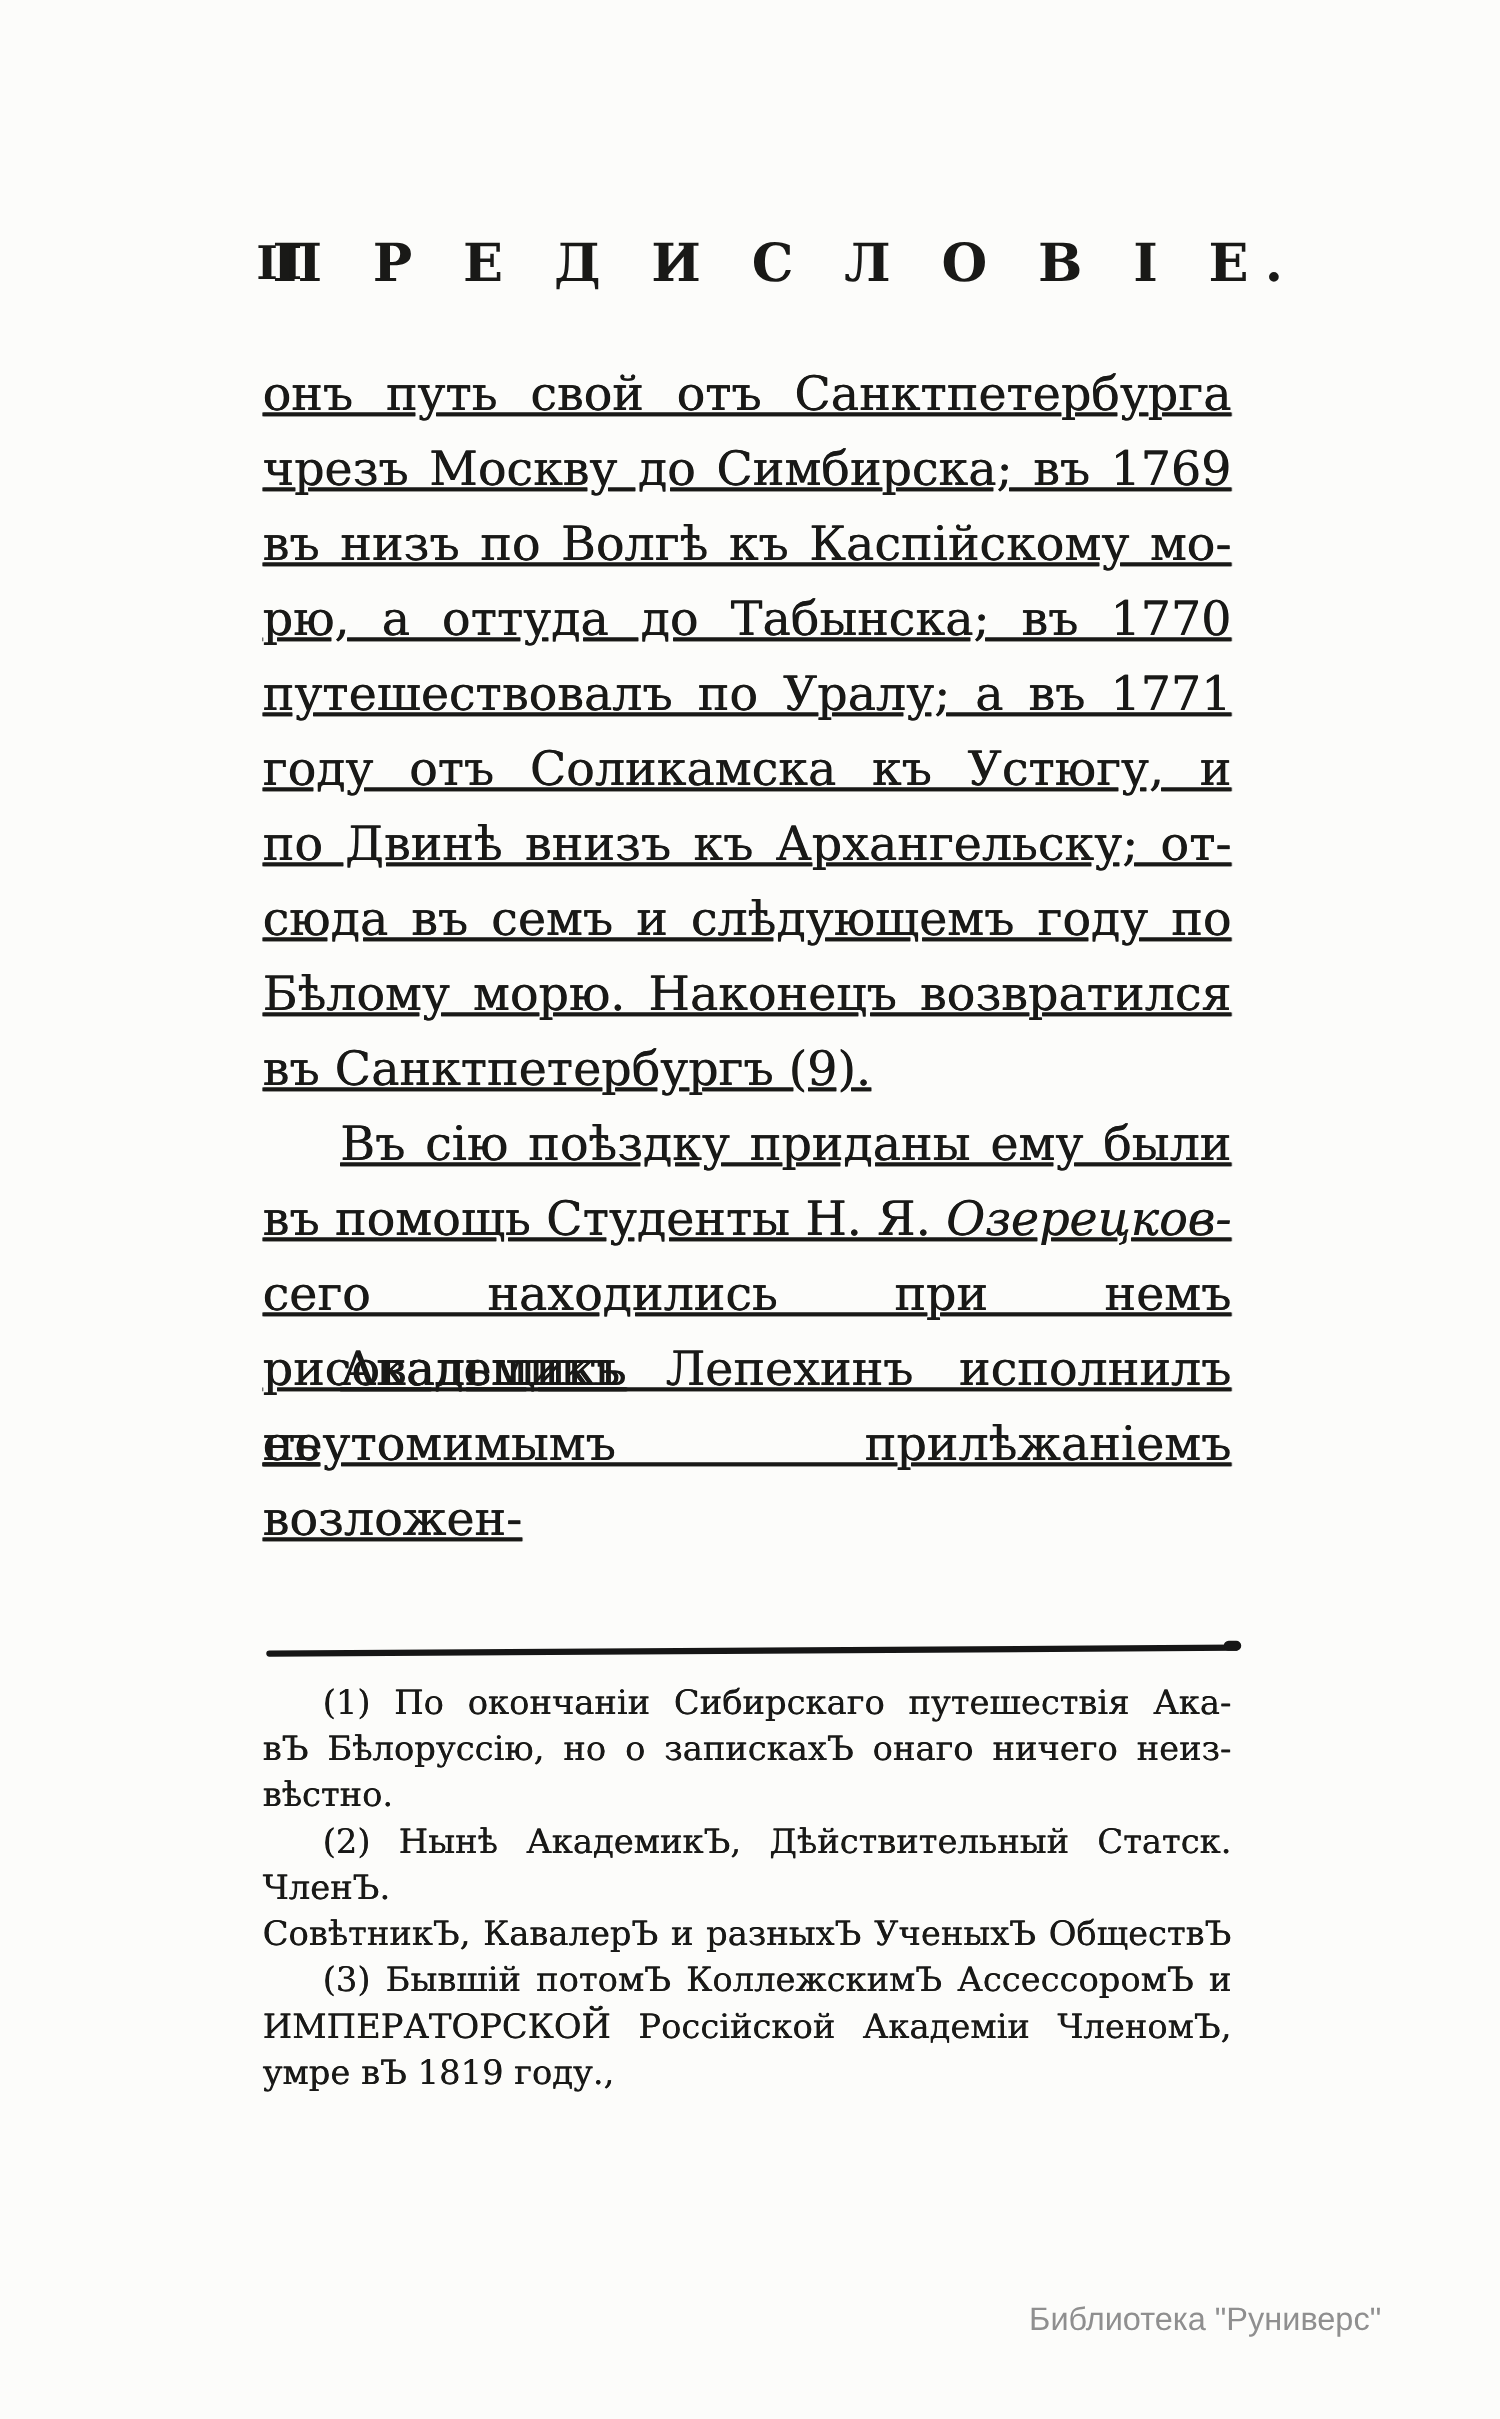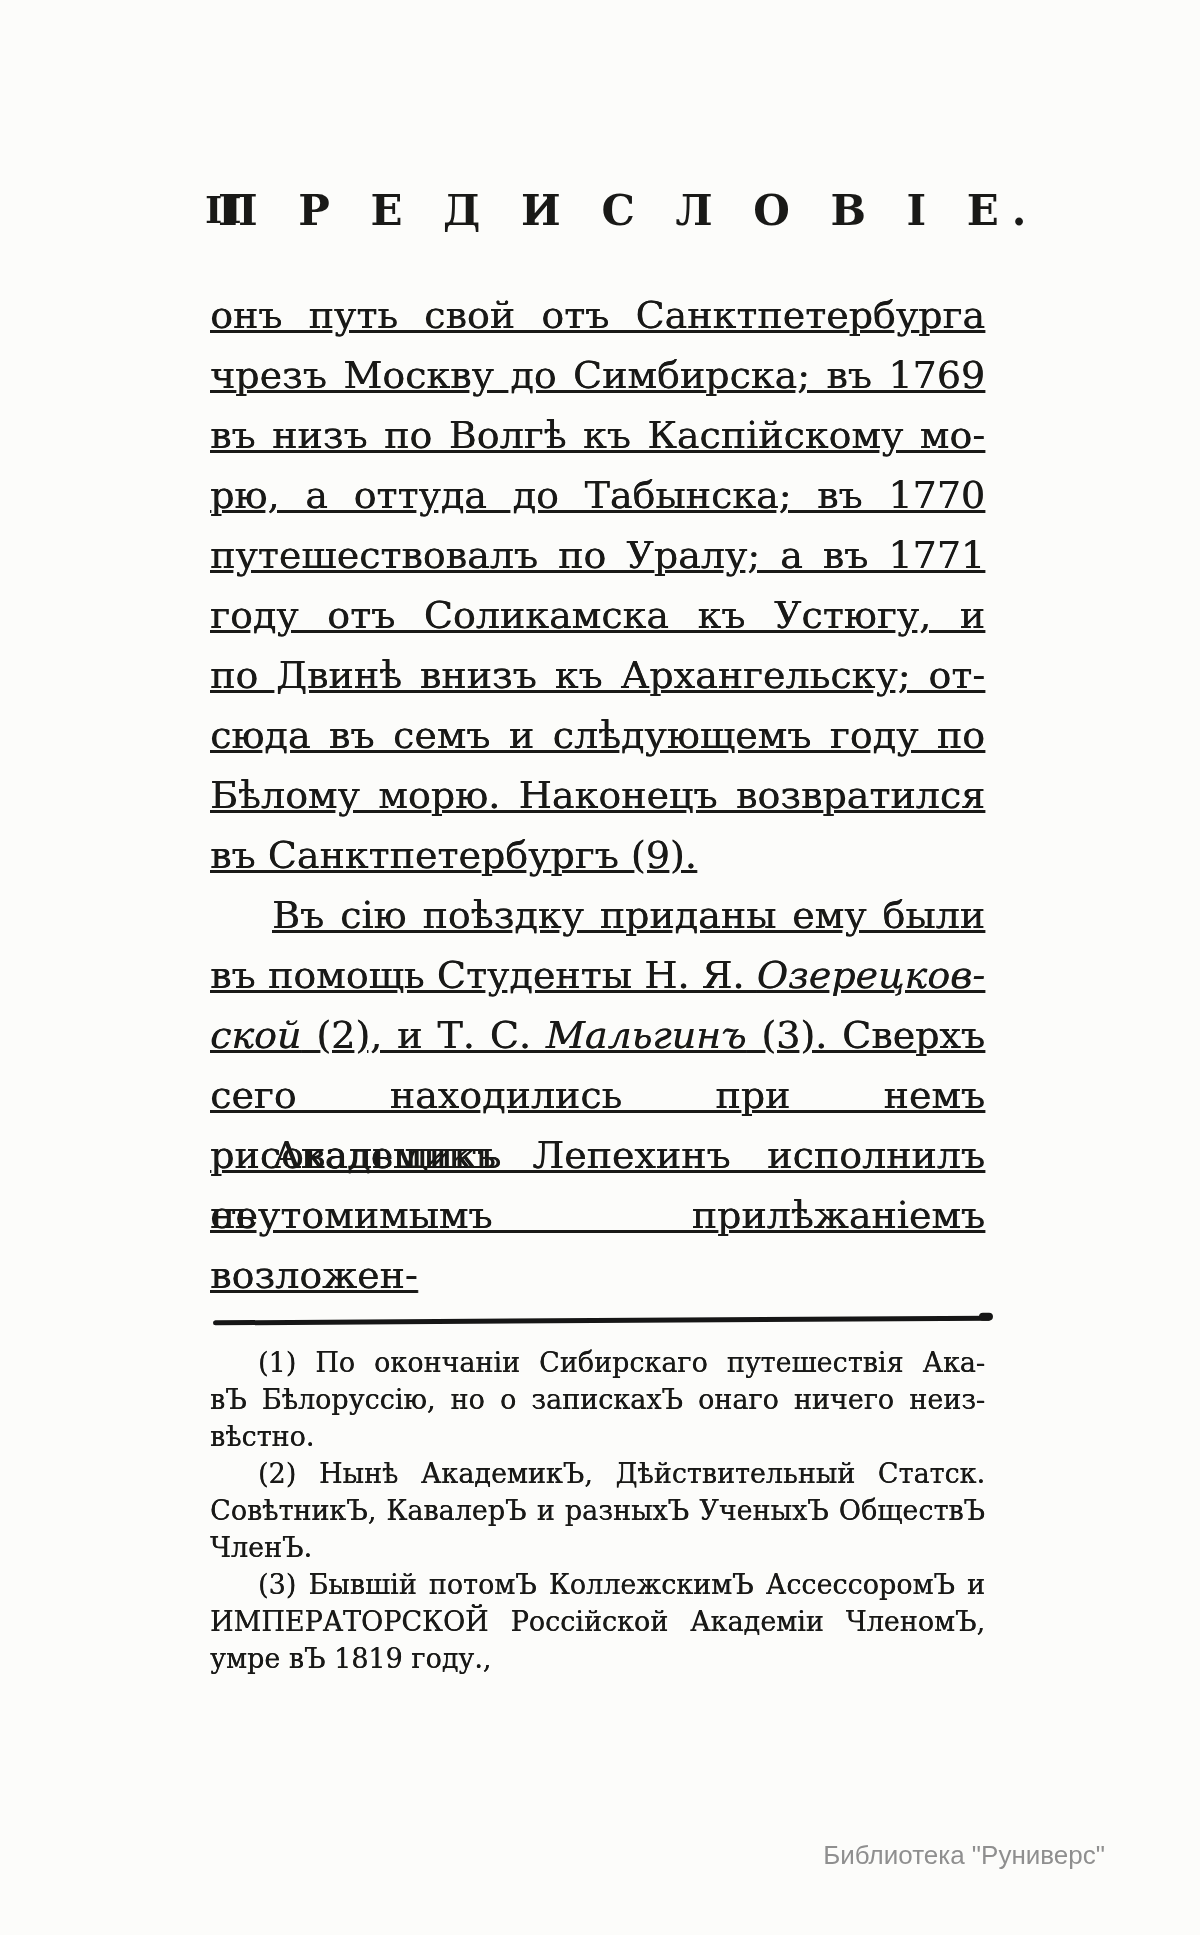--- a/index.html
+++ b/index.html
@@ -109,35 +109,34 @@
       <div class="tline j"><span>въ низъ по Волгѣ къ Каспійскому мо-</span></div>
       <div class="tline j"><span>рю, а оттуда до Табынска; въ 1770</span></div>
       <div class="tline j"><span>путешествовалъ по Уралу; а въ 1771</span></div>
       <div class="tline j"><span>году отъ Соликамска къ Устюгу, и</span></div>
       <div class="tline j"><span>по Двинѣ внизъ къ Архангельску; от-</span></div>
       <div class="tline j"><span>сюда въ семъ и слѣдующемъ году по</span></div>
       <div class="tline j"><span>Бѣлому морю. Наконецъ возвратился</span></div>
       <div class="tline"><span>въ Санктпетербургъ (9).</span></div>
       <div class="tline j ind"><span>Въ сію поѣздку приданы ему были</span></div>
       <div class="tline j"><span>въ помощь Студенты Н. Я. </span><span class="it">Озерецков-</span></div>
-      <div class="tline j"><span class="it">ской</span><span> (2), и Т. С. </span><span class="it">Мальгинъ</span><span> (3). Сверхъ</span></div>
       <div class="tline j"><span>сего находились при немъ рисовальщикъ</span></div>
       <div class="tline j ind"><span>Академикъ Лепехинъ исполнилъ съ</span></div>
       <div class="tline j"><span>неутомимымъ прилѣжаніемъ возложен-</span></div>
     </div>
 
   <div class="rule"></div>
 
   <div class="footnotes">
       <div class="tline j ind"><span>(1) По окончаніи Сибирскаго путешествія Ака-</span></div>
       <div class="tline j"><span>вЪ Бѣлоруссію, но о запискахЪ онаго ничего неиз-</span></div>
       <div class="tline"><span>вѣстно.</span></div>
       <div class="tline j ind"><span>(2) Нынѣ АкадемикЪ, Дѣйствительный Статск.</span></div>
+      <div class="tline"><span>ЧленЪ.</span></div>
       <div class="tline j"><span>СовѣтникЪ, КавалерЪ и разныхЪ УченыхЪ ОбществЪ</span></div>
-      <div class="tline"><span>ЧленЪ.</span></div>
       <div class="tline j ind"><span>(3) Бывшій потомЪ КоллежскимЪ АссессоромЪ и</span></div>
       <div class="tline j"><span>ИМПЕРАТОРСКОЙ Россійской Академіи ЧленомЪ,</span></div>
       <div class="tline"><span>умре вЪ 1819 году.,</span></div>
     </div>
 
   <div class="watermark">Библиотека "Руниверс"</div>
 
 </div>
 
 </body></html>

